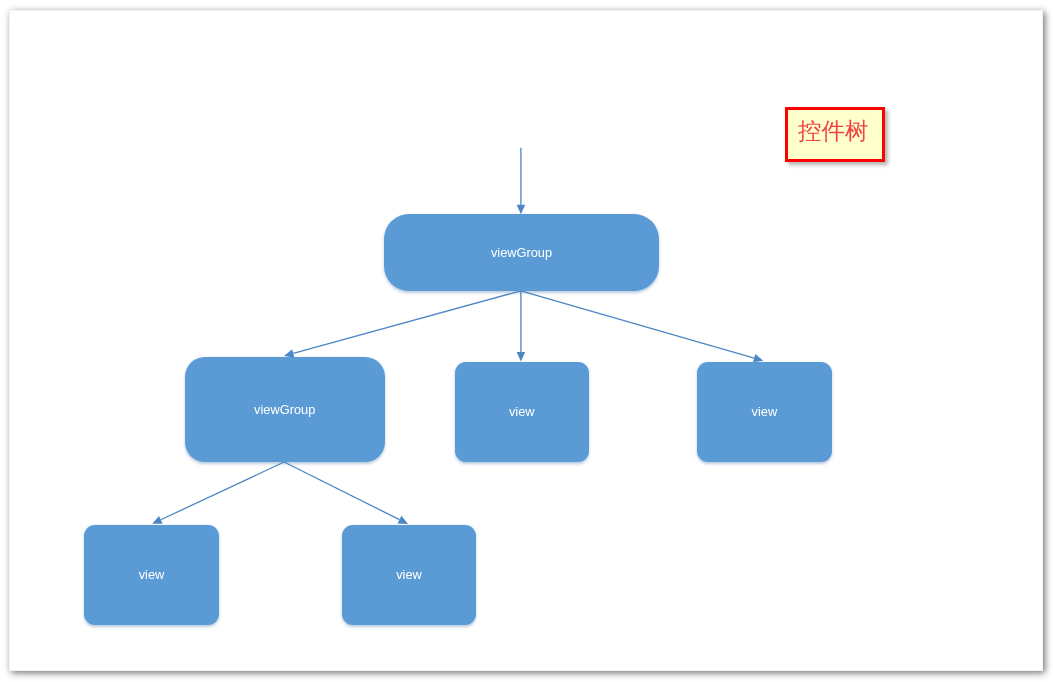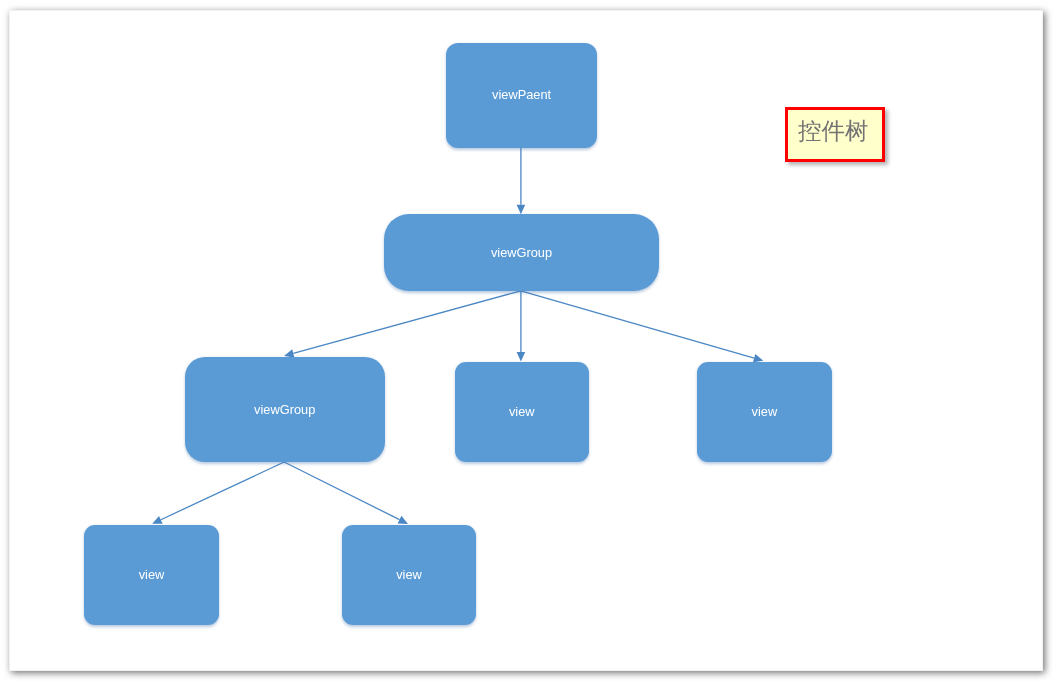--- a/index.html
+++ b/index.html
@@ -85,39 +85,36 @@
       <polygon stroke-width="0" points="520.90,361.60 516.60,352.10 525.20,352.10"></polygon>
       <line x1="520.90" y1="290.80" x2="754.17" y2="358.07"></line>
       <polygon stroke-width="0" points="763.30,360.70 752.98,362.20 755.36,353.94"></polygon>
       <line x1="284.10" y1="462.00" x2="160.80" y2="519.77"></line>
       <polygon stroke-width="0" points="152.20,523.80 158.98,515.88 162.63,523.66"></polygon>
       <line x1="284.10" y1="462.00" x2="399.50" y2="519.65"></line>
       <polygon stroke-width="0" points="408.00,523.90 397.58,523.50 401.42,515.81"></polygon>
     </g>
   </svg>
 
-  <div class="node" style="left: 446.2px; top: 42.7px; width: 150.8px; height: 105px; border-radius: 12px; background: rgb(91, 155, 213); color: rgb(255, 255, 255);">
-    <span>viewPaent</span>
-  </div>
   <div class="node" style="left: 384.1px; top: 214.3px; width: 274.8px; height: 76.5px; border-radius: 25px; background: rgb(91, 155, 213); color: rgb(255, 255, 255);">
     <span>viewGroup</span>
   </div>
   <div class="node" style="left: 184.6px; top: 356.8px; width: 200.2px; height: 104.9px; border-radius: 20px; background: rgb(91, 155, 213); color: rgb(255, 255, 255);">
     <span>viewGroup</span>
   </div>
   <div class="node" style="left: 454.6px; top: 361.6px; width: 134.3px; height: 100.1px; border-radius: 11px; background: rgb(91, 155, 213); color: rgb(255, 255, 255);">
     <span>view</span>
   </div>
   <div class="node" style="left: 696.8px; top: 361.5px; width: 135.2px; height: 100.2px; border-radius: 11px; background: rgb(91, 155, 213); color: rgb(255, 255, 255);">
     <span>view</span>
   </div>
   <div class="node" style="left: 84.2px; top: 524.8px; width: 134.7px; height: 100.7px; border-radius: 11px; background: rgb(91, 155, 213); color: rgb(255, 255, 255);">
     <span>view</span>
   </div>
   <div class="node" style="left: 342.2px; top: 524.8px; width: 133.7px; height: 100.7px; border-radius: 11px; background: rgb(91, 155, 213); color: rgb(255, 255, 255);">
     <span>view</span>
   </div>
 
-  <div class="label-box" id="annotation" style="left: 785px; top: 107px; width: 100px; height: 55px; background: rgb(255, 255, 204); border-color: rgb(255, 0, 0); color: #737373;">
+  <div class="label-box" id="annotation" style="left: 785px; top: 107px; width: 100px; height: 55px; background: rgb(255, 255, 204); border-color: rgb(255, 0, 0); color: #ef4444;">
     <span>控件树</span>
   </div>
 
 </div>
 
 </body></html>

